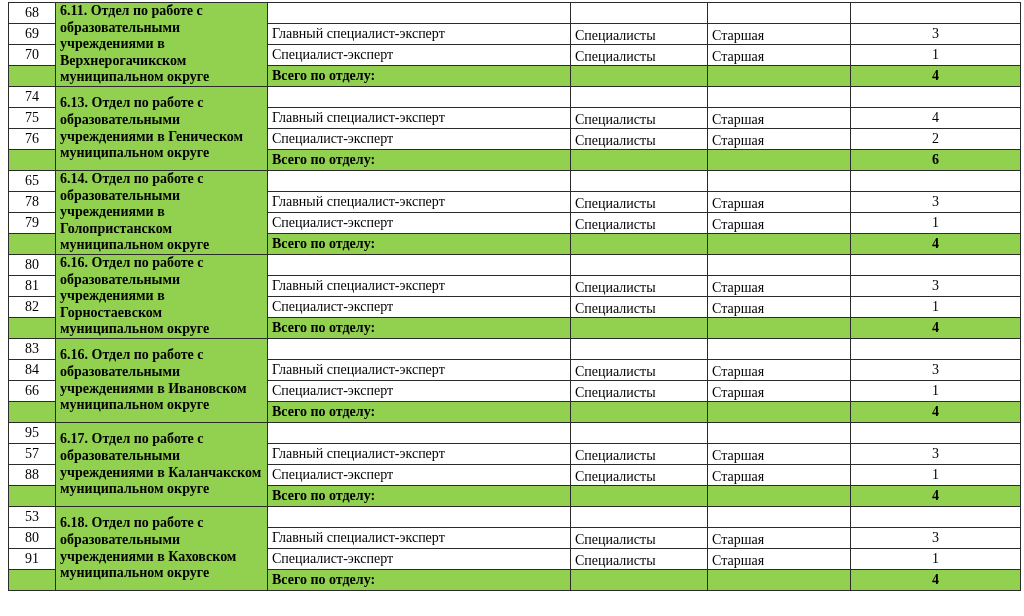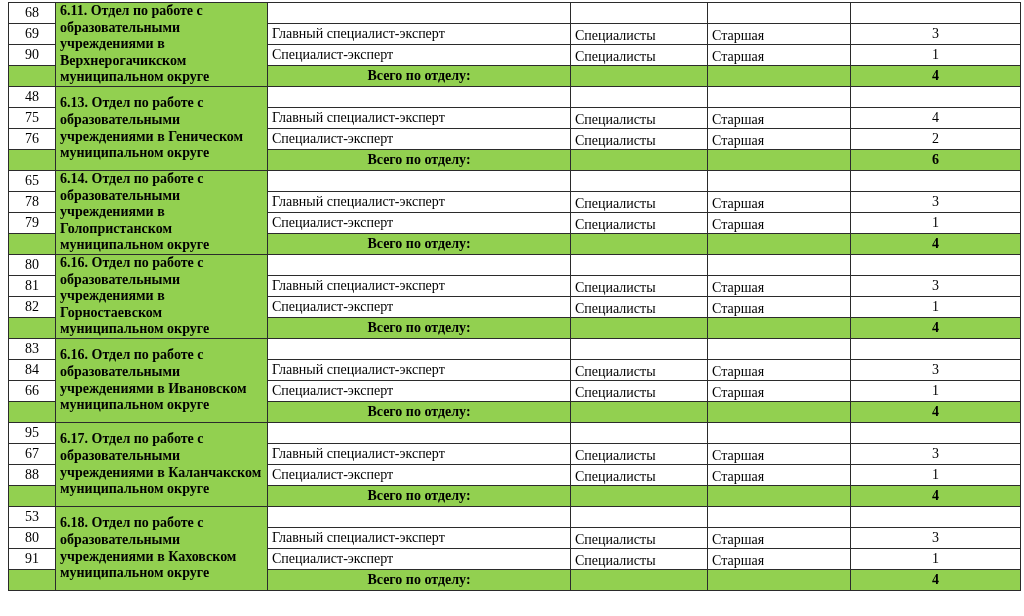--- a/index.html
+++ b/index.html
@@ -56,21 +56,20 @@
     padding-bottom: 2px;
     margin-left: 48px;
   }
   td.cnt-cell {
     text-align: center;
     vertical-align: middle;
   }
   tr.total-row td {
     background: var(--accent-green);
     font-weight: bold;
-    text-align: center;
   }
   tr.total-row td.pos-cell {
     vertical-align: middle;
   }
 </style>
 </head>
 <body>
 
 <div class="page">
   <table class="staff-table">
@@ -92,35 +91,35 @@
           <td class="cnt-cell"></td>
         </tr>
         <tr>
           <td class="num-cell">69</td>
           <td class="pos-cell">Главный специалист-эксперт</td>
           <td class="cat-cell">Специалисты</td>
           <td class="grp-cell">Старшая</td>
           <td class="cnt-cell">3</td>
         </tr>
         <tr>
-          <td class="num-cell">90</td>
-          <td class="pos-cell">Специалист-эксперт</td>
-          <td class="cat-cell">Специалисты</td>
-          <td class="grp-cell">Старшая</td>
-          <td class="cnt-cell">1</td>
-        </tr>
-        <tr class="total-row">
-          <td class="num-cell"></td>
-          <td class="pos-cell">Всего по отделу:</td>
-          <td class="cat-cell"></td>
-          <td class="grp-cell"></td>
-          <td class="cnt-cell">4</td>
-        </tr>
-        <tr>
-          <td class="num-cell">48</td>
+          <td class="num-cell">70</td>
+          <td class="pos-cell">Специалист-эксперт</td>
+          <td class="cat-cell">Специалисты</td>
+          <td class="grp-cell">Старшая</td>
+          <td class="cnt-cell">1</td>
+        </tr>
+        <tr class="total-row">
+          <td class="num-cell"></td>
+          <td class="pos-cell">Всего по отделу:</td>
+          <td class="cat-cell"></td>
+          <td class="grp-cell"></td>
+          <td class="cnt-cell">4</td>
+        </tr>
+        <tr>
+          <td class="num-cell">74</td>
           <td class="dept-cell" rowspan="4">6.13. Отдел по работе с образовательными учреждениями в Геническом муниципальном округе</td>
           <td class="pos-cell"></td>
           <td class="cat-cell"></td>
           <td class="grp-cell"></td>
           <td class="cnt-cell"></td>
         </tr>
         <tr>
           <td class="num-cell">75</td>
           <td class="pos-cell">Главный специалист-эксперт</td>
           <td class="cat-cell">Специалисты</td>
@@ -230,21 +229,21 @@
         </tr>
         <tr>
           <td class="num-cell">95</td>
           <td class="dept-cell" rowspan="4">6.17. Отдел по работе с образовательными учреждениями в Каланчакском муниципальном округе</td>
           <td class="pos-cell"></td>
           <td class="cat-cell"></td>
           <td class="grp-cell"></td>
           <td class="cnt-cell"></td>
         </tr>
         <tr>
-          <td class="num-cell">67</td>
+          <td class="num-cell">57</td>
           <td class="pos-cell">Главный специалист-эксперт</td>
           <td class="cat-cell">Специалисты</td>
           <td class="grp-cell">Старшая</td>
           <td class="cnt-cell">3</td>
         </tr>
         <tr>
           <td class="num-cell">88</td>
           <td class="pos-cell">Специалист-эксперт</td>
           <td class="cat-cell">Специалисты</td>
           <td class="grp-cell">Старшая</td>

